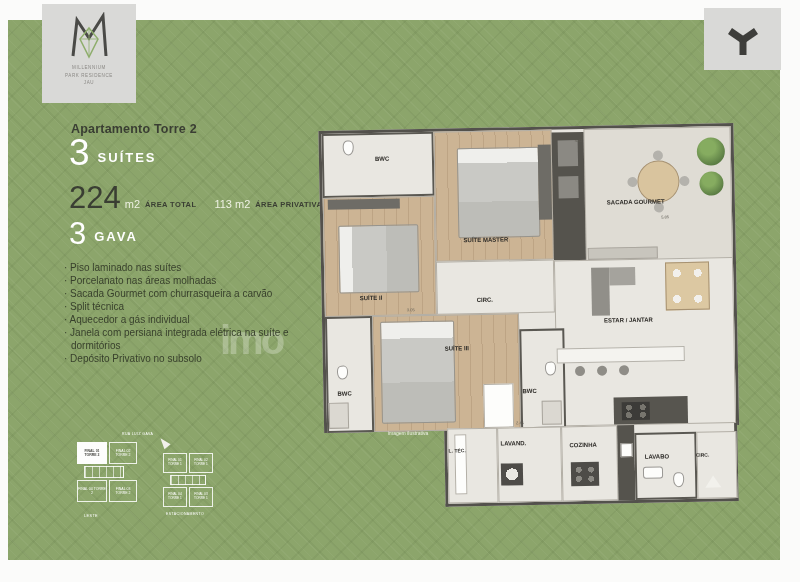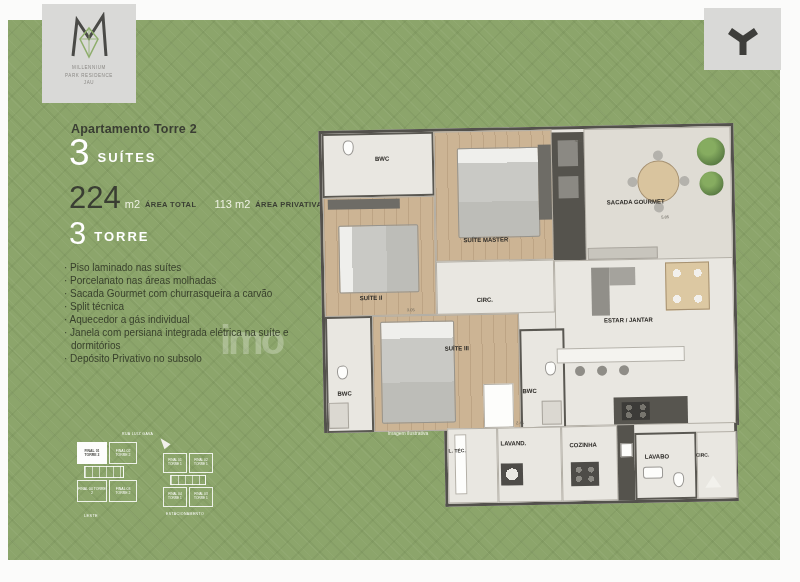--- a/index.html
+++ b/index.html
@@ -101,21 +101,21 @@
     <span class="bignum dark">224</span>
     <span class="unit-light">m2</span>
     <span class="unit-dark-label">ÁREA TOTAL</span>
     <span class="area-gap"></span>
     <span class="unit-light">113 m2</span>
     <span class="unit-dark-label">ÁREA PRIVATIVA</span>
   </div>
 
   <div class="specrow row-vagas">
     <span class="bignum">3</span>
-    <span class="speclabel">TORRE</span>
+    <span class="speclabel">GAVA</span>
   </div>
 
   <div class="features">
     <div>· Piso laminado nas suítes</div>
     <div>· Porcelanato nas áreas molhadas</div>
     <div>· Sacada Gourmet com churrasqueira a carvão</div>
     <div>· Split técnica</div>
     <div>· Aquecedor a gás individual</div>
     <div>· Janela com persiana integrada elétrica na suíte e dormitórios</div>
     <div>· Depósito Privativo no subsolo</div>

